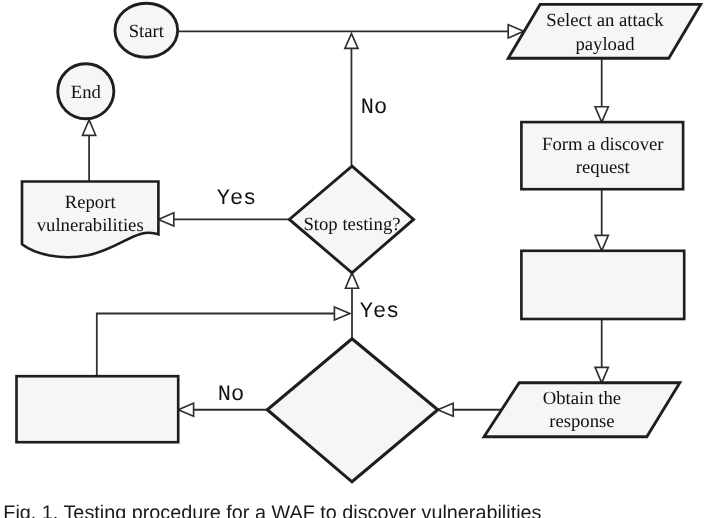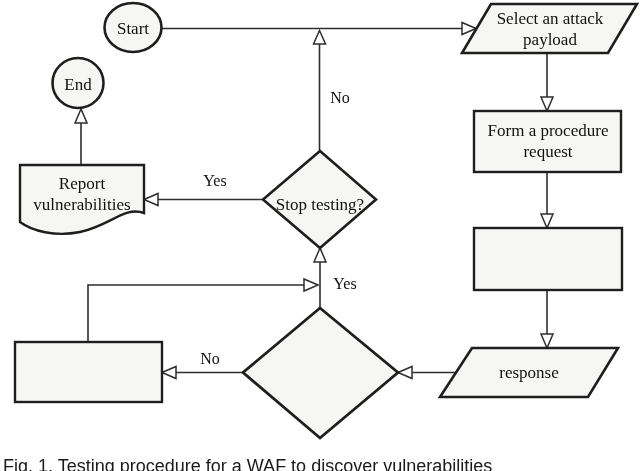--- a/index.html
+++ b/index.html
@@ -25,22 +25,23 @@
     color: var(--text, #111111);
     font-size: 17px;
     line-height: 21px;
     white-space: nowrap;
   }
   .label .ln { display: block; }
   .edge-label {
     position: absolute;
     transform: translate(-50%, -50%);
     color: var(--text, #111111);
-    font-size: 16px;
+    font-size: 20px;
     white-space: nowrap;
+    font-family: Liberation Mono, monospace;
   }
   .caption {
     position: absolute;
     left: 3px;
     top: 457px;
     font-family: "Liberation Sans", "DejaVu Sans", sans-serif;
     font-size: 18px;
     line-height: 18px;
     color: var(--caption, #1a1a1a);
     white-space: nowrap;
@@ -105,26 +106,27 @@
   <div class="label" style="left:78px; top:84px;">
     <span class="ln">End</span>
   </div>
 
   <div class="label" style="left:550px; top:29px;">
     <span class="ln">Select an attack</span>
     <span class="ln">payload</span>
   </div>
 
   <div class="label" style="left:548px; top:141px;">
-    <span class="ln">Form a procedure</span>
+    <span class="ln">Form a discover</span>
     <span class="ln">request</span>
   </div>
 
 
   <div class="label" style="left:529px; top:372px;">
+    <span class="ln">Obtain the</span>
     <span class="ln">response</span>
   </div>
 
   <div class="label" style="left:320px; top:204px;text-align:right;">
     <span class="ln">Stop testing?</span>
   </div>
 
 
   <div class="label" style="left:88px; top:372px;">
   </div>

